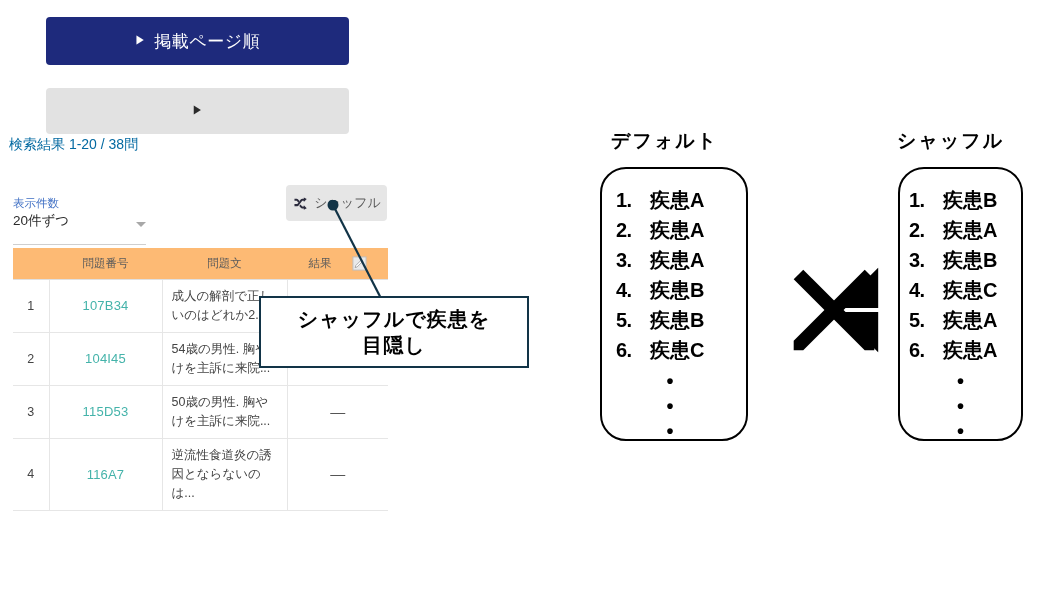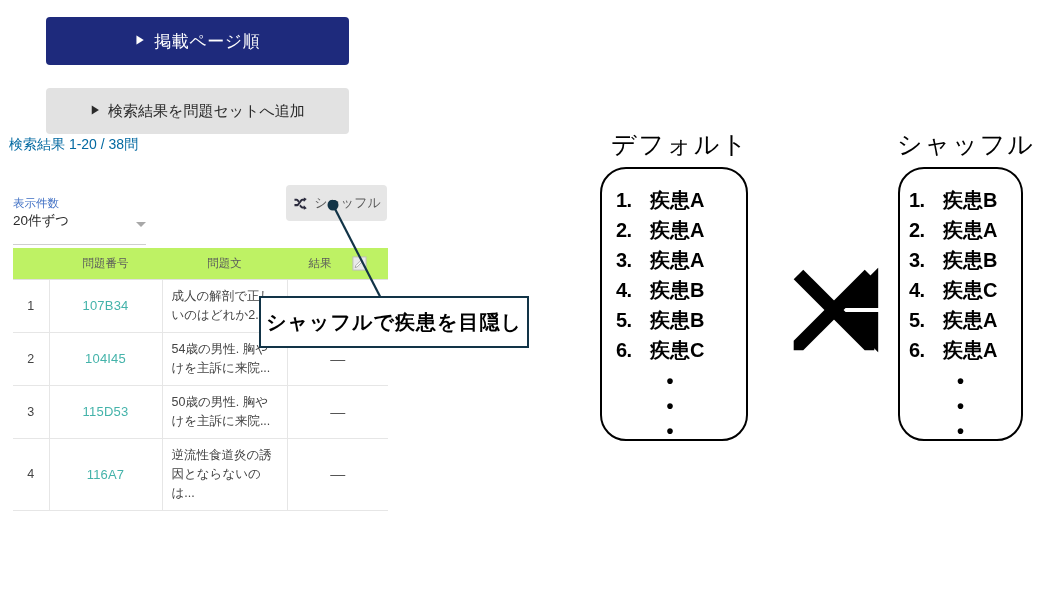--- a/index.html
+++ b/index.html
@@ -151,21 +151,21 @@
   .qtable {
     position: absolute;
     left: 13px;
     top: 248px;
     width: 375px;
     border-collapse: collapse;
     font-size: 12.5px;
     table-layout: fixed;
   }
   .qtable th {
-    background: #bef264;
+    background: #fdba74;
     color: #5b5b5b;
     font-size: 11.5px;
     font-weight: 400;
     height: 31px;
     padding: 0;
     border-bottom: 1px solid #e0e0e0;
     text-align: center;
     vertical-align: middle;
   }
   .qtable td {
@@ -201,22 +201,22 @@
   
   .diagram {
     position: absolute;
     left: 560px;
     top: 0;
     width: 495px;
     height: 594px;
   }
   .dia-title {
     position: absolute;
-    font-size: 25px;
-    font-weight: 400;
+    font-size: 19px;
+    font-weight: 700;
     letter-spacing: 2px;
     color: #000;
     white-space: nowrap;
   }
   .title-default { left: 51px; top: 128px; }
   .title-shuffle { left: 337px; top: 128px; }
 
   .list-box {
     position: absolute;
     border: 2.5px solid #000;
@@ -267,26 +267,26 @@
     width: 96px;
     height: 96px;
   }
 
   
   .callout {
     position: absolute;
     left: 259px;
     top: 296px;
     width: 270px;
-    height: 52px;
+    height: 72px;
     border: 2.5px solid #123447;
     background: #ffffff;
     box-sizing: border-box;
     display: flex;
-    flex-direction: row;
+    flex-direction: column;
     align-items: center;
     justify-content: center;
     z-index: 5;
   }
   .callout div {
     font-size: 20px;
     font-weight: 700;
     color: #000;
     line-height: 26px;
     letter-spacing: 1px;
@@ -309,21 +309,20 @@
 
   <div class="app-pane">
 
     <button class="btn-primary">
       <span class="tri">▶</span>
       <span>掲載ページ順</span>
     </button>
 
     <button class="btn-secondary">
       <span class="tri">▶</span>
-      <span>検索結果を問題セットへ追加</span>
     </button>
 
     <div class="result-count">検索結果 1-20 / 38問</div>
 
     <div class="select-row">
 
       <div class="select-field sf-1">
         <div class="sel-label">表示件数</div>
         <div class="sel-value-row">
           <span class="sel-value">20件ずつ</span>

